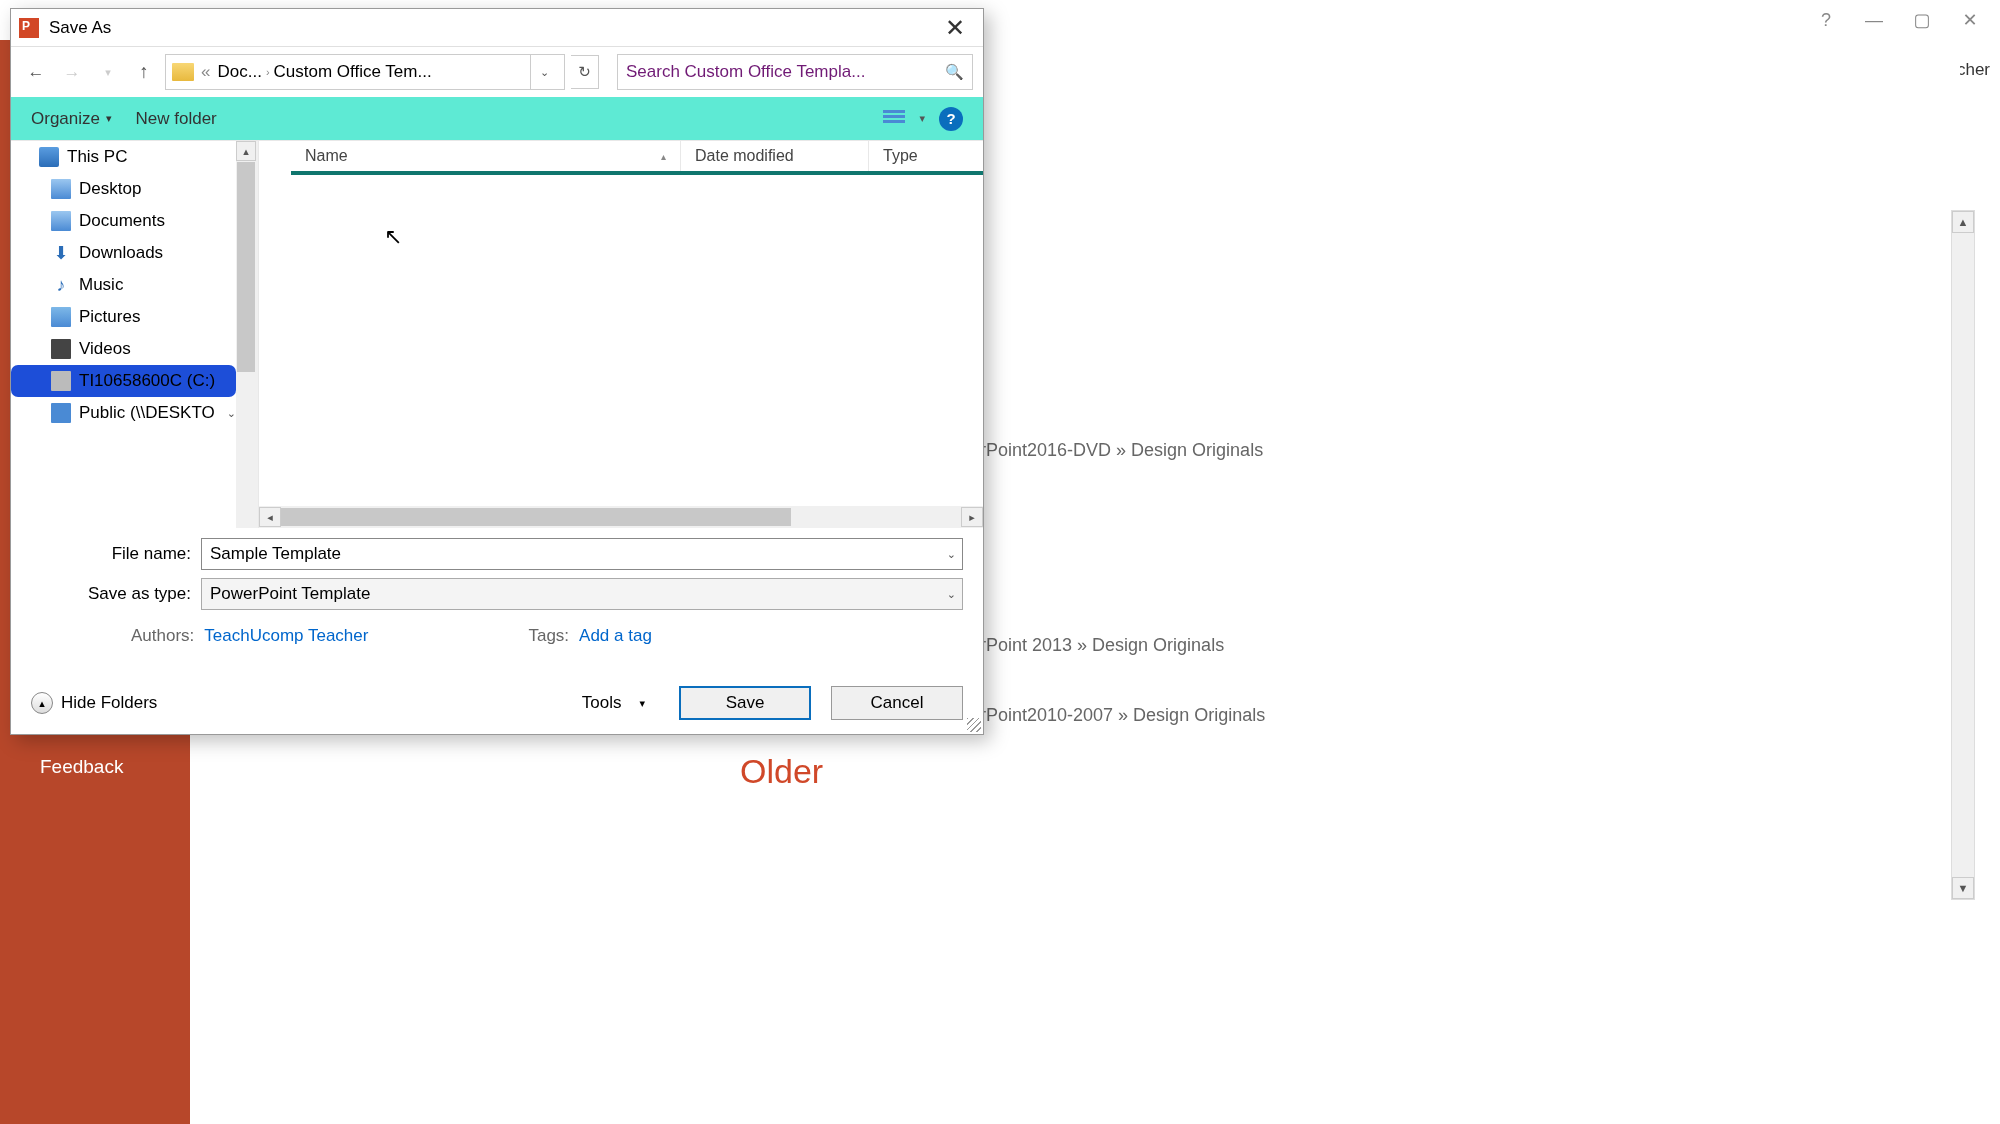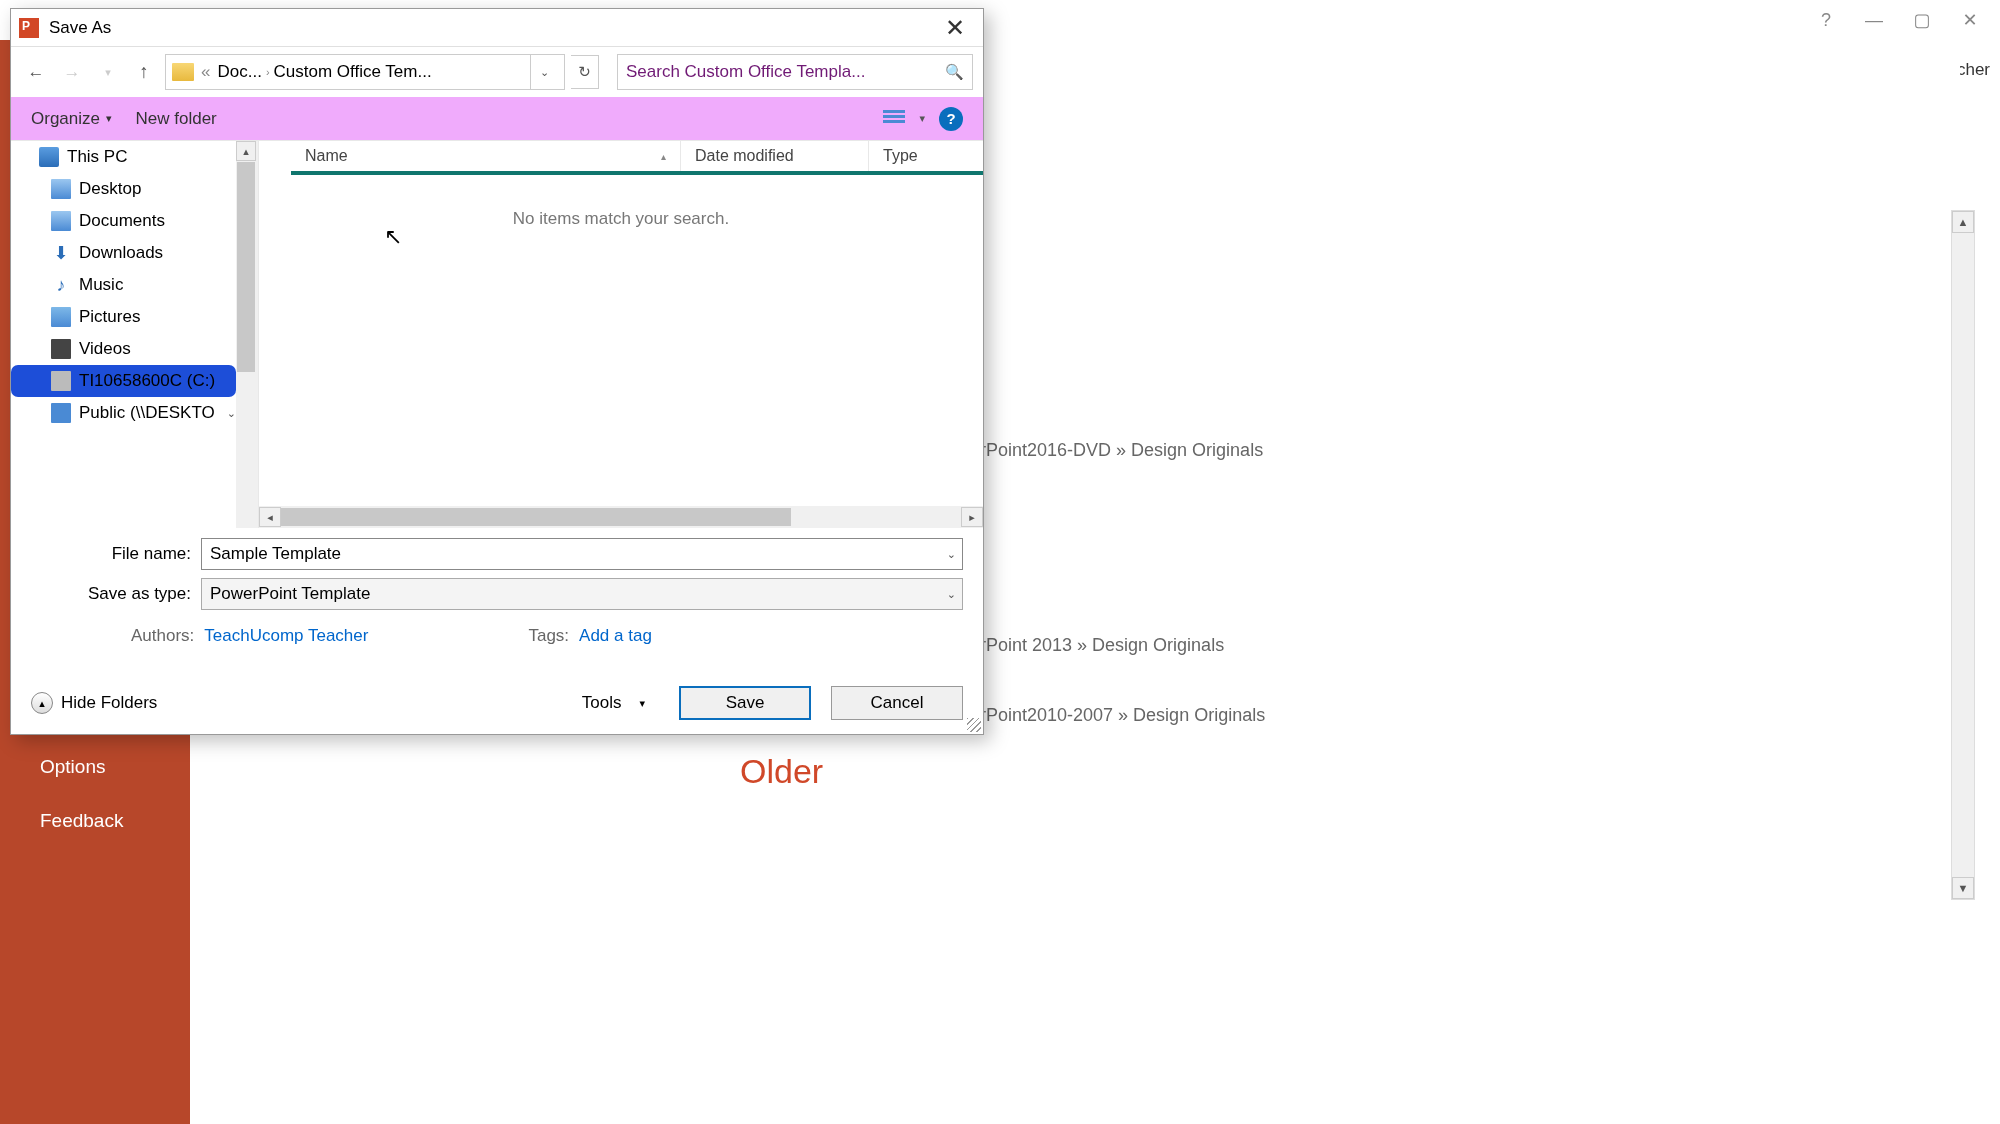--- a/index.html
+++ b/index.html
@@ -37,21 +37,21 @@
 .nav-up { font-size: 19px; }
 .addr { flex: 0 0 400px; height: 36px; border: 1px solid #ccc; display: flex; align-items: center; padding: 0 6px; gap: 4px; font-size: 17px; }
 .addr-folder-icon { width: 22px; height: 18px; background: linear-gradient(#F8D775, #E8B93E); border-radius: 1px; }
 .addr .sep { color: #888; padding: 0 3px; }
 .addr .chev { color: #888; font-size: 11px; }
 .addr-drop { width: 28px; height: 34px; border-left: 1px solid #ccc; display: flex; align-items: center; justify-content: center; font-size: 11px; color: #555; }
 .refresh { width: 28px; height: 34px; border: 1px solid #ccc; border-left: none; display: flex; align-items: center; justify-content: center; font-size: 15px; color: #555; }
 .search { flex: 1; height: 36px; border: 1px solid #ccc; margin-left: 12px; display: flex; align-items: center; padding: 0 8px; color: #701a75; font-size: 17px; }
 .search-icon { margin-left: auto; font-size: 15px; }
 
-.dlg-toolbar { height: 44px; display: flex; align-items: center; padding: 0 20px; gap: 24px; border-bottom: 1px solid #e8e8e8; background: #f0abfc; }
+.dlg-toolbar { height: 44px; display: flex; align-items: center; padding: 0 20px; gap: 24px; border-bottom: 1px solid #e8e8e8; background: #5eead4; }
 .tb-btn { font-size: 17px; color: #333; display: flex; align-items: center; gap: 6px; }
 .tb-right { margin-left: auto; display: flex; align-items: center; gap: 14px; }
 .view-icon { width: 22px; height: 18px; display: flex; flex-direction: column; gap: 2px; }
 .view-icon span { height: 3px; background: #4a8ad4; }
 .help-icon { width: 24px; height: 24px; border-radius: 50%; background: #0a6ebd; color: #fff; display: flex; align-items: center; justify-content: center; font-size: 15px; font-weight: bold; }
 
 .dlg-body { flex: 1; display: flex; min-height: 0; }
 .tree { width: 248px; border-right: 1px solid #e8e8e8; overflow: hidden; position: relative; }
 .tree-scroll { position: absolute; right: 0; top: 0; width: 22px; height: 100%; background: #f0f0f0; }
 .tree-scroll-up { width: 20px; height: 20px; font-size: 11px; color: #555; display: flex; align-items: center; justify-content: center; border: 1px solid #ccc; }
@@ -112,21 +112,20 @@
       <div class="wc">?</div>
       <div class="wc">—</div>
       <div class="wc">▢</div>
       <div class="wc">✕</div>
     </div>
   </div>
   <div class="bg-user">TeachUcomp Teacher</div>
 
   <div class="bg-sidebar">
     <div style="height:700px"></div>
-    <div class="bg-side-item">Options</div>
     <div class="bg-side-item">Feedback</div>
   </div>
 
   <div class="bg-content">
     <div class="bg-scroll">
       <div class="bg-scroll-btn">▲</div>
       <div style="flex:1"></div>
       <div class="bg-scroll-btn" style="position:absolute;bottom:0">▼</div>
     </div>
     <div class="bg-text-line" style="left:790px; top:400px">rPoint2016-DVD » Design Originals</div>
@@ -229,21 +228,20 @@
 
     <div class="filelist">
       <div class="col-headers">
         <div class="col name">
           <span>Name</span>
           <span class="sort-ind">▴</span>
         </div>
         <div class="col date">Date modified</div>
         <div class="col type">Type</div>
       </div>
-      <div class="empty-msg">No items match your search.</div>
       <div class="list-hscroll">
         <div class="hs-btn">◂</div>
         <div class="hs-thumb"></div>
         <div style="flex:1"></div>
         <div class="hs-btn">▸</div>
       </div>
     </div>
   </div>
 
   <div class="dlg-bottom">

